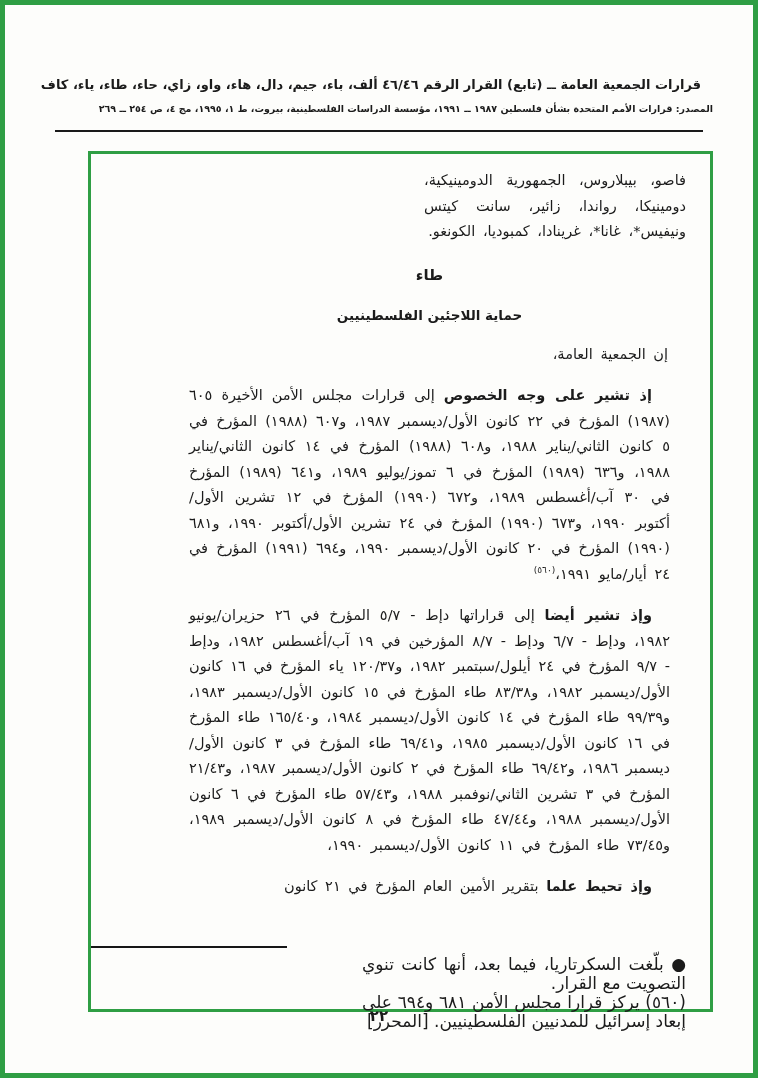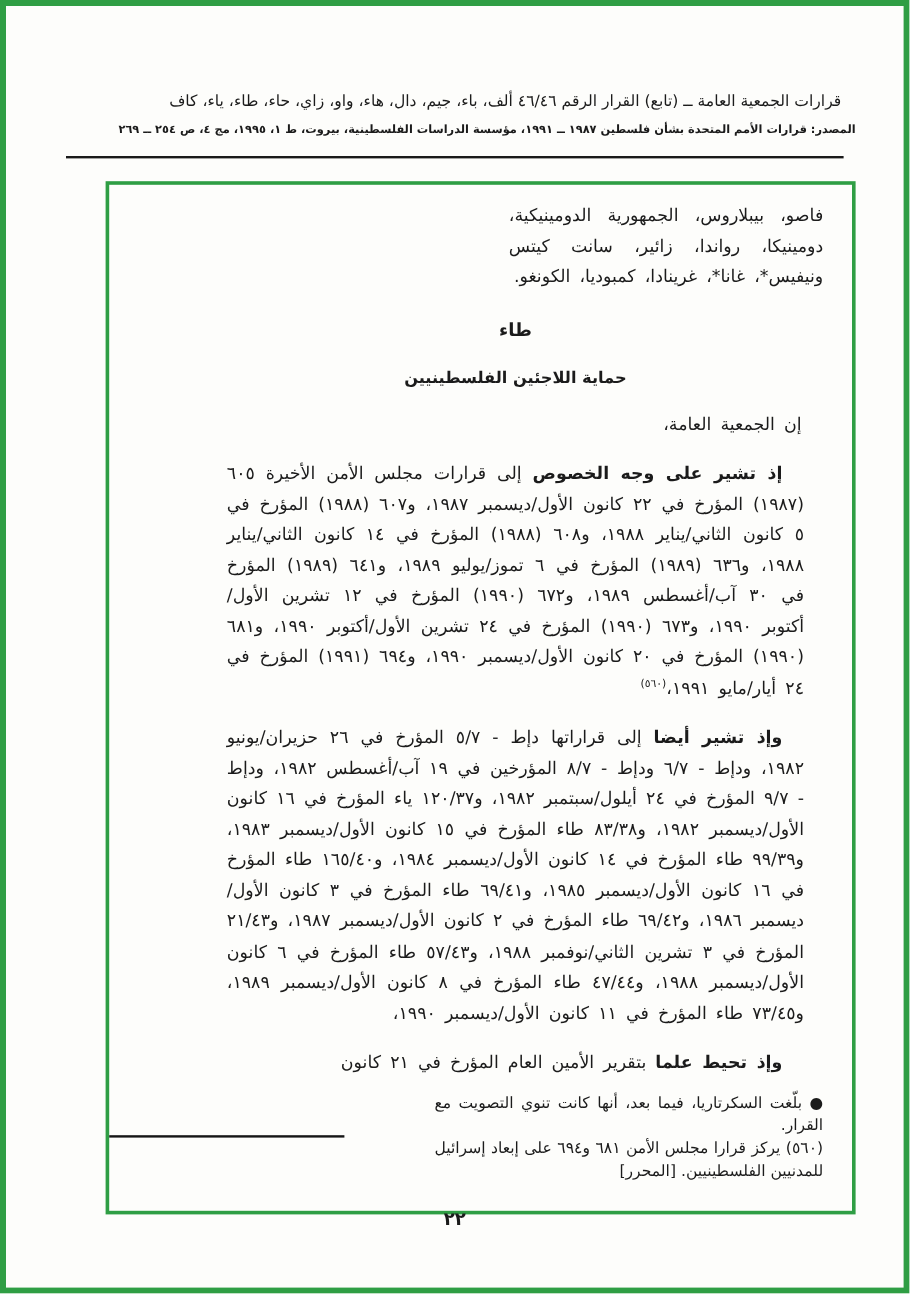--- a/index.html
+++ b/index.html
@@ -17,21 +17,21 @@
     border: 5px solid var(--green, #2f9e44);
     font-family: "DejaVu Sans", sans-serif;
     color: var(--ink, #1b1b1b);
     overflow: hidden;
   }
   .header-title {
     position: absolute;
     top: 71px; left: 50px; right: 52px;
     direction: rtl;
     text-align: right;
-    font-weight: normal;
+    font-weight: bold;
     font-size: 13px;
     line-height: 17px;
     white-space: nowrap;
   }
   .header-source {
     position: absolute;
     top: 97px; left: 50px; right: 40px;
     direction: rtl;
     text-align: right;
     font-weight: bold;
@@ -99,25 +99,25 @@
     vertical-align: super;
   }
   .footnote-rule {
     position: absolute;
     top: 792px; left: 0;
     width: 196px;
     border-top: 2px solid #161616;
   }
   .footnotes {
     position: absolute;
-    top: 756px; right: 24px;
+    top: 801px; right: 24px;
     width: 324px;
     direction: rtl;
     text-align: justify;
-    font-size: 13px;
+    font-size: 17px;
     line-height: 19px;
   }
   .footnote { margin: 0; }
   .page-number {
     position: absolute;
     top: 1002px; left: 0;
     width: 100%;
     text-align: center;
     font-weight: bold;
     font-size: 15px;

